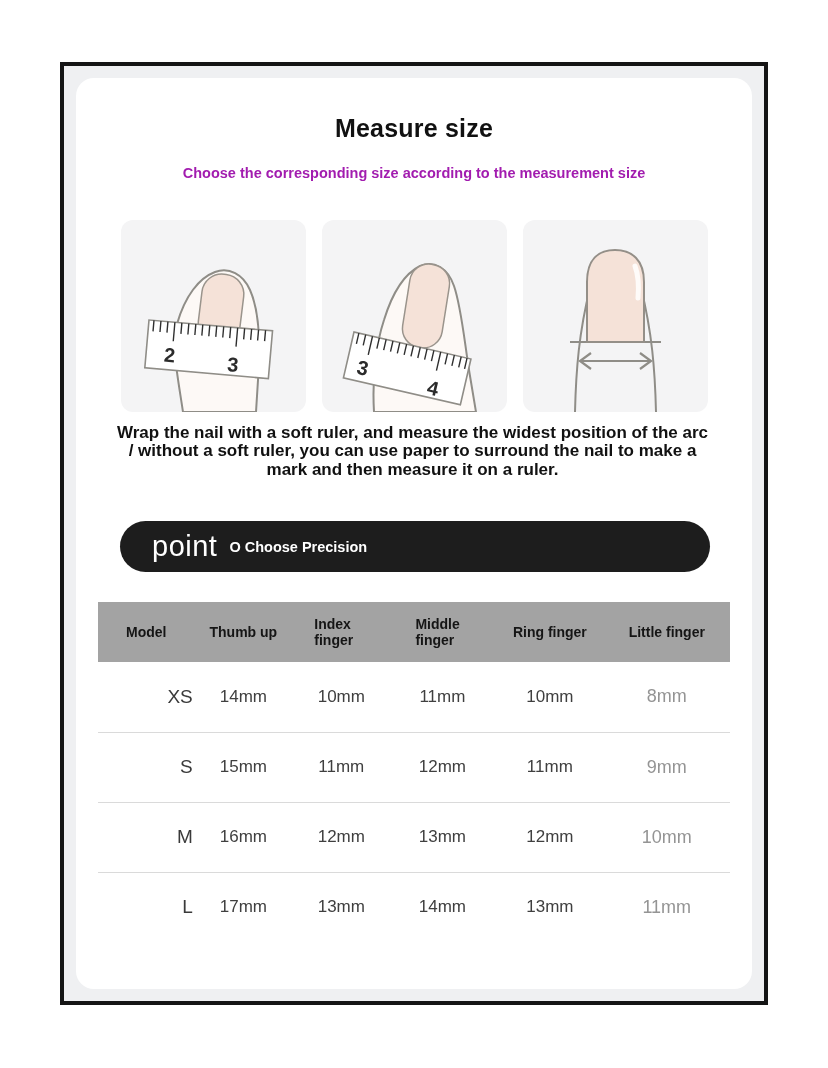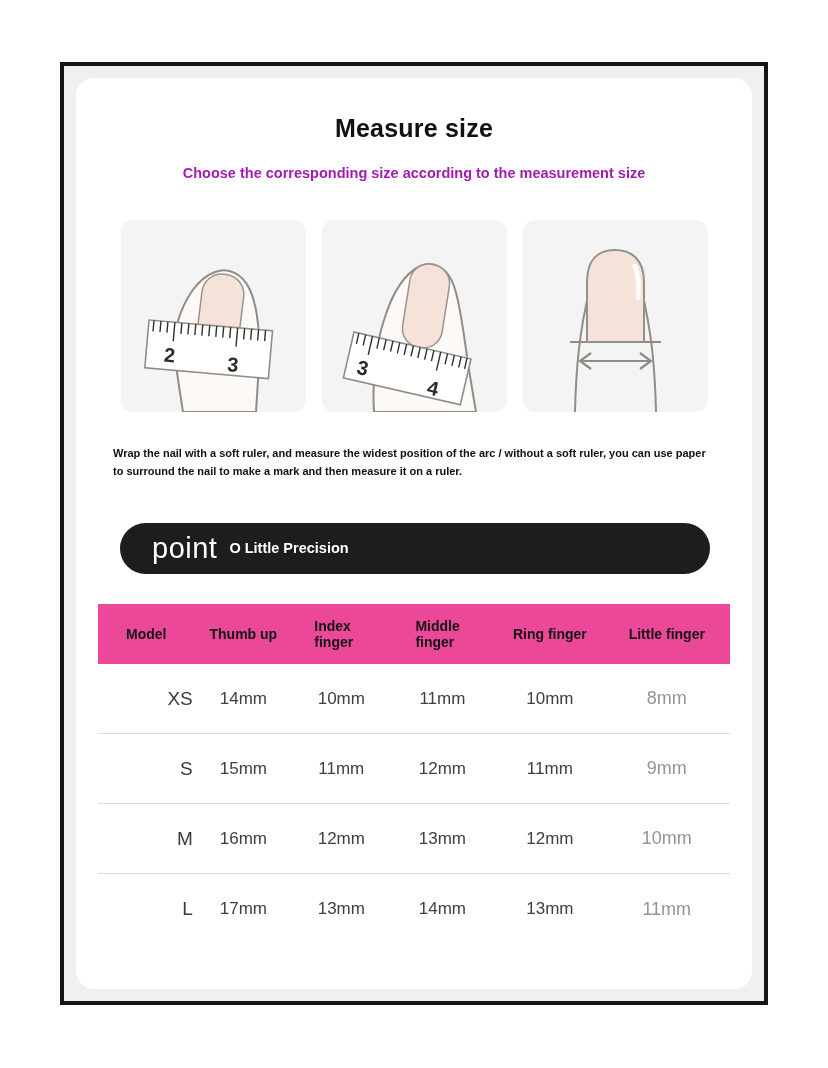--- a/index.html
+++ b/index.html
@@ -13,39 +13,39 @@
 
   .title { margin-top:34px; text-align:center; font-size:25px; font-weight:bold;
            color:#111111; line-height:32px; letter-spacing:.2px; }
   .subtitle { margin-top:20px; text-align:center; font-size:14.5px; font-weight:bold;
               color:#a21caf; line-height:18px; }
 
   .illus-row { margin-top:38px; display:flex; justify-content:center; gap:16px; }
   .illus-box { width:185px; height:192px; background:#f4f4f5; border-radius:12px; overflow:hidden; }
   .illus-box svg { width:185px; height:192px; display:block; }
 
-  .desc { margin:32px 40px 0 37px; font-size:11px; font-weight:bold; color:#111111;
-          line-height:18.4px; text-align:left; }
+  .desc { margin:12px 40px 0 37px; font-size:17px; font-weight:bold; color:#111111;
+          line-height:18.4px; text-align:center; }
 
   .banner { margin:42px 42px 0 44px; height:51px; background:#1d1d1d; border-radius:26px;
             display:flex; align-items:center; color:#ffffff; }
   .banner .point { font-size:29px; line-height:1; margin-left:32px;
                    font-weight:500; letter-spacing:.5px; }
   .banner .tip1 { width:250px; margin-left:28px; font-size:12.5px; font-weight:bold; line-height:14.5px; }
   .banner .tip2 { margin-left:12px; font-size:14.5px; font-weight:bold; white-space:nowrap; }
 
   .table-wrap { margin:30px 22px 0 22px; }
   table { width:100%; border-collapse:collapse; table-layout:fixed; }
   col.c-model  { width:15%; }
   col.c-thumb  { width:16%; }
   col.c-index  { width:15%; }
   col.c-middle { width:17%; }
   col.c-ring   { width:17%; }
   col.c-little { width:20%; }
-  thead th { background:#ec4899; height:60px; font-size:14px; font-weight:bold;
+  thead th { background:#a3a3a3; height:60px; font-size:14px; font-weight:bold;
              color:#151515; text-align:center; vertical-align:middle; }
   thead th.h-model { text-align:left; padding-left:28px; }
   thead th .two-line { display:block; width:54px; margin:0 auto; text-align:left; line-height:16px; }
   thead th.nowrap { white-space:nowrap; }
   tbody td { height:70px; text-align:center; vertical-align:middle; font-size:17px;
              color:#3f3f3f; border-bottom:1px solid #dadada; }
   tbody tr:last-child td { border-bottom:none; }
   td.model { text-align:right; padding-left:30px; font-size:19px; color:#3a3a3a; }
   td.little { color:#949494; font-size:18px; }
 </style>
@@ -103,21 +103,21 @@
             </g>
           </svg>
         </div>
 
       </div>
 
       <p class="desc">Wrap the nail with a soft ruler, and measure the widest position of the arc / without a soft ruler, you can use paper to surround the nail to make a mark and then measure it on a ruler.</p>
 
       <div class="banner">
         <span class="point">point</span>
-        <span class="tip2">O Little Precision</span>
+        <span class="tip2">O Choose Precision</span>
       </div>
 
       <div class="table-wrap">
         <table>
           <colgroup>
             <col class="c-model">
               <col class="c-thumb">
               <col class="c-index">
             <col class="c-middle">
               <col class="c-ring">

